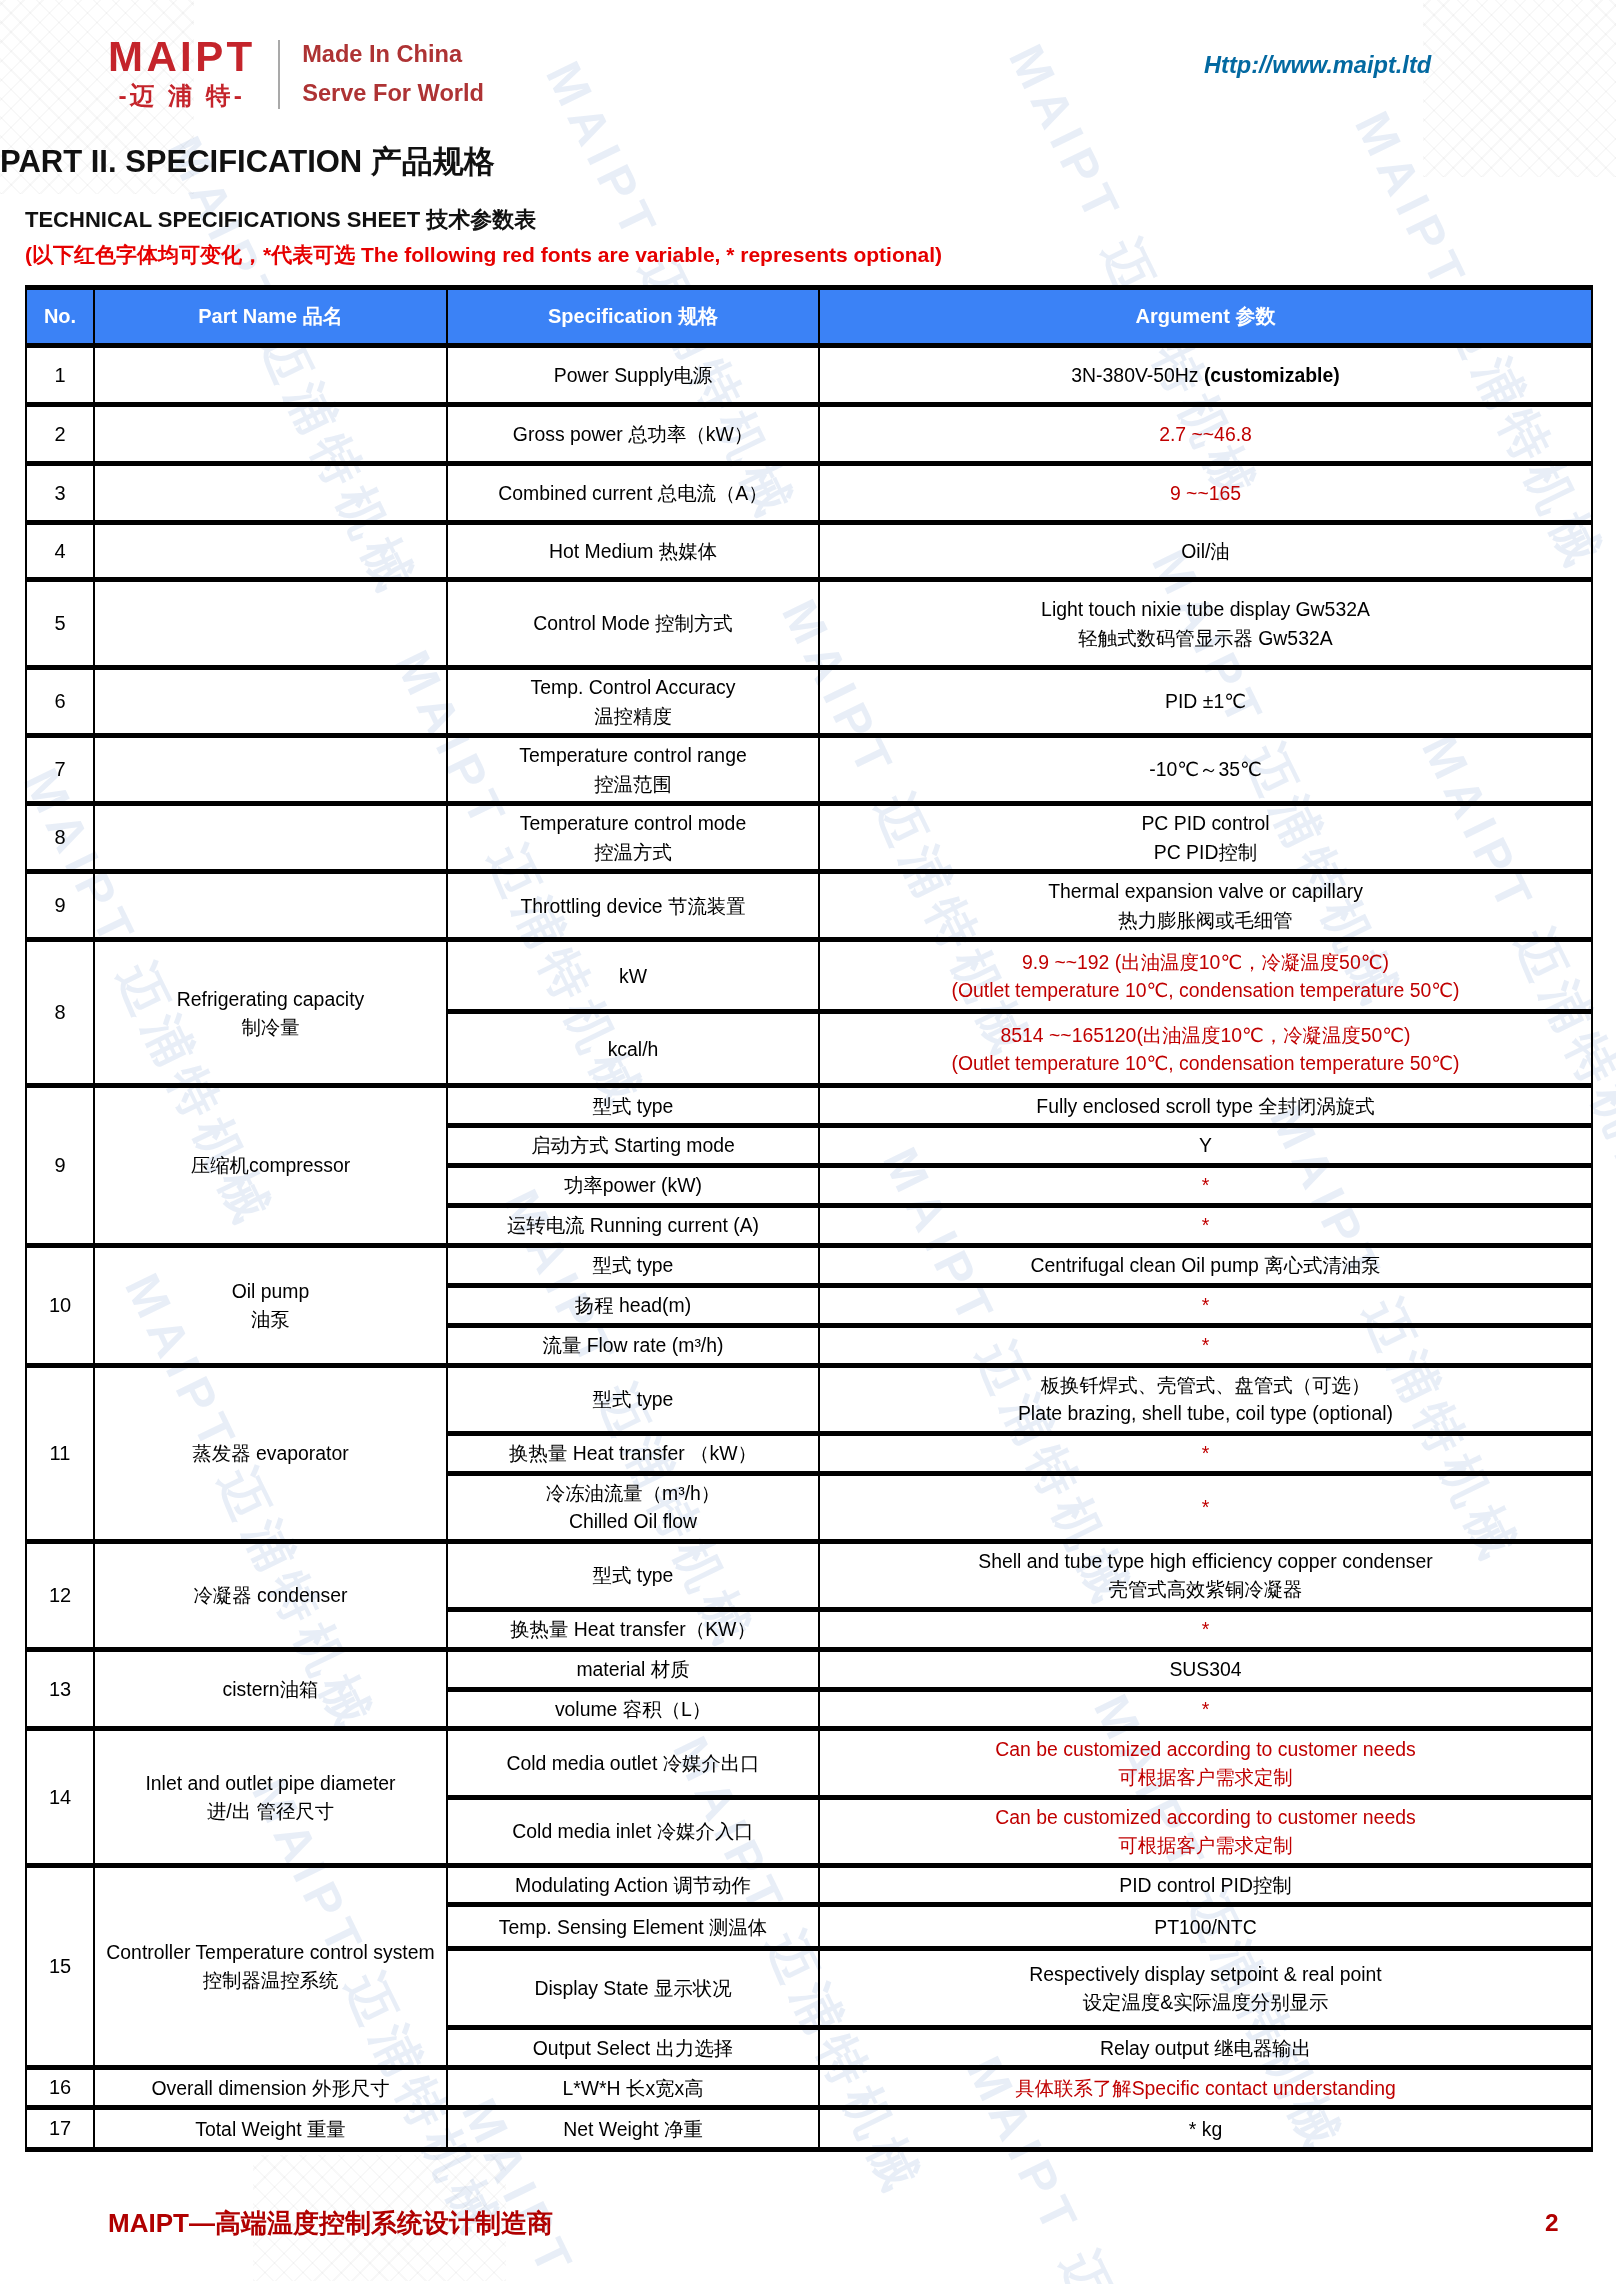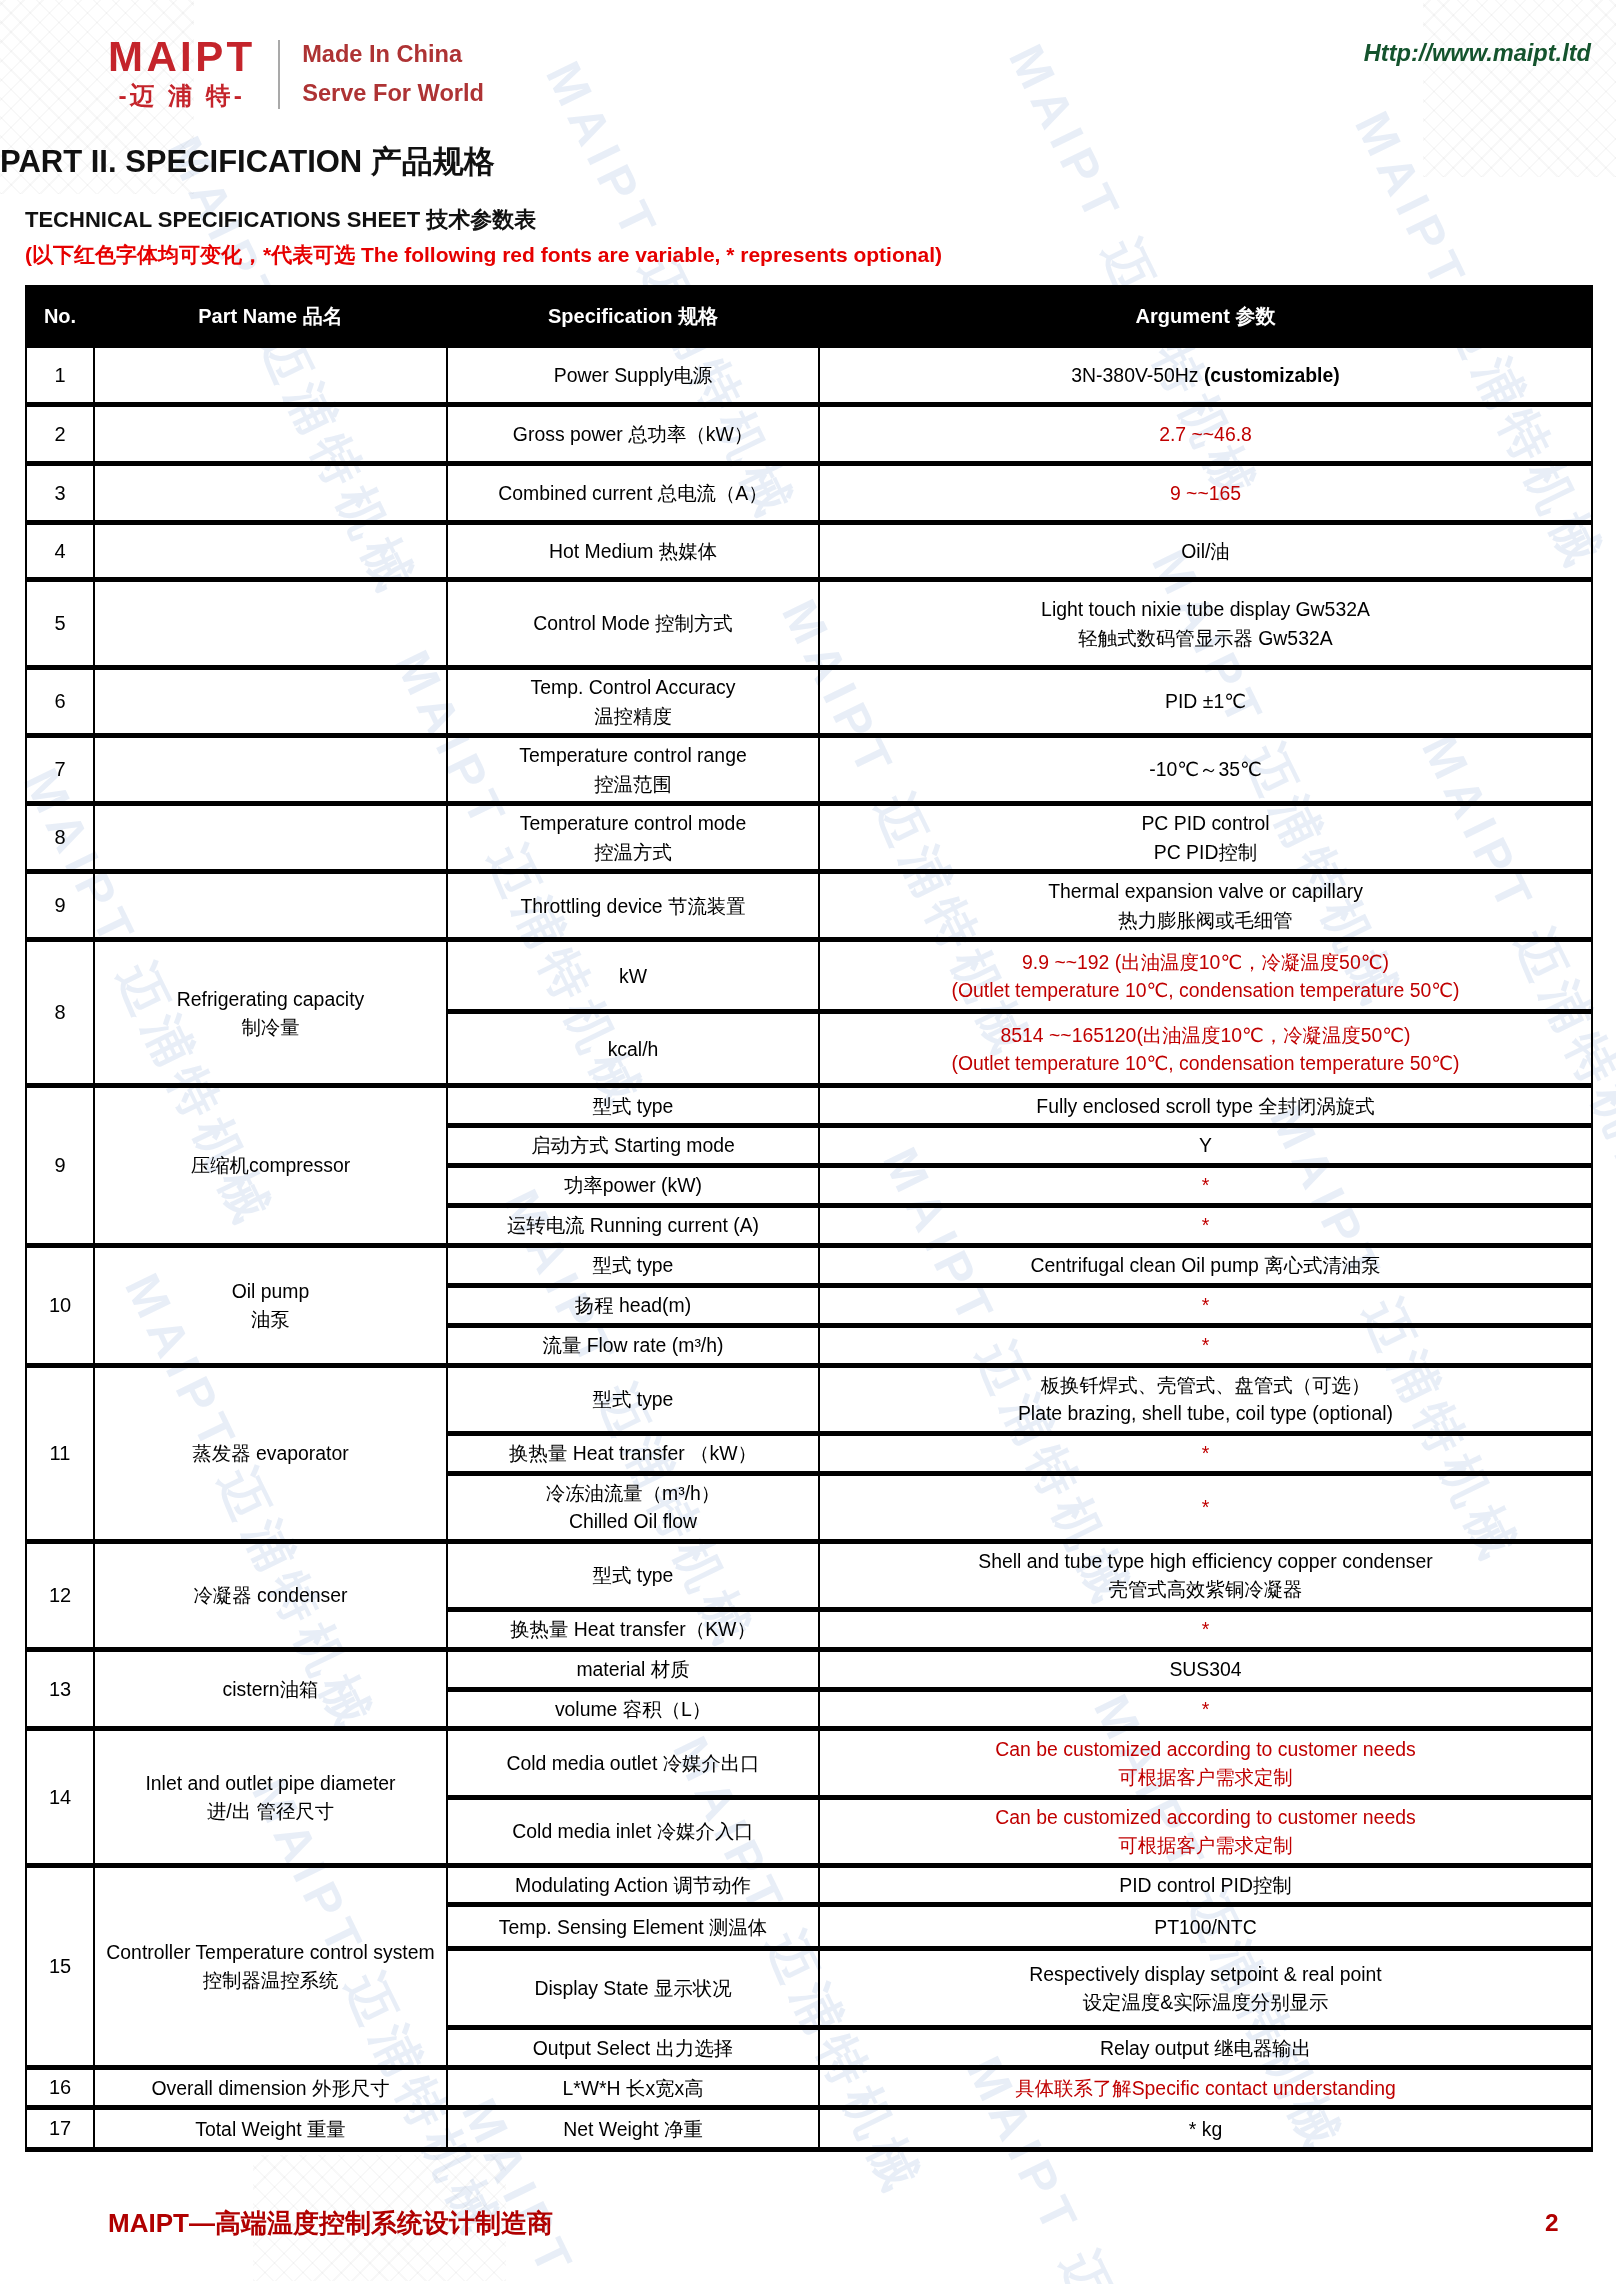--- a/index.html
+++ b/index.html
@@ -30,41 +30,41 @@
   .doc-header{position:absolute;top:35px;left:108px;display:flex;align-items:center;}
   .logo-block{text-align:center;}
   .logo-main{
     font-size:42px;font-weight:900;letter-spacing:3.4px;color:#c4242b;line-height:44px;
     font-family:"Liberation Sans",sans-serif;
   }
   .logo-sub{font-size:24.4px;font-weight:bold;letter-spacing:3.4px;color:#c4242b;line-height:34px;}
   .logo-divider{width:2.5px;height:69px;background:#a9a9a9;margin:0 22px;}
   .tagline{font-size:23.6px;font-weight:600;color:#ae3334;line-height:39px;}
   .website{
-    position:absolute;top:40px;left:1204px;width:387px;text-align:right;
-    font-size:23.6px;font-weight:bold;font-style:italic;color:#14532d;
+    position:absolute;top:52px;left:1204px;width:387px;text-align:left;
+    font-size:23.6px;font-weight:bold;font-style:italic;color:#0369a1;
   }
 
   
   .page-title{position:absolute;top:141px;left:0;width:100%;text-align:left;
     font-size:31px;font-weight:bold;color:#111;}
   .sheet-heading{position:absolute;top:205px;left:25px;font-size:22px;font-weight:bold;color:#111;}
   .variable-note{position:absolute;top:241px;left:25px;font-size:21px;font-weight:bold;color:#e60000;}
 
   
   #spec-table{
     position:absolute;top:285px;left:25px;width:1566px;
     border-collapse:collapse;table-layout:fixed;
   }
   #spec-table th,#spec-table td{
     border:2.5px solid #000;border-top-width:5px;border-bottom-width:5px;
     text-align:center;vertical-align:middle;
   }
   #spec-table th{
-    background:#000000;color:#ffffff;font-size:20px;font-weight:bold;height:51px;
+    background:#3b82f6;color:#ffffff;font-size:20px;font-weight:bold;height:51px;
   }
   .cell-no{font-size:20px;}
   .cell-part,.cell-spec,.cell-arg{
     font-size:19.4px;line-height:1.45;white-space:pre-line;padding:3.4px 8.4px;
   }
   .cell-arg.red,.cell-spec.red{color:#c00000;}
   .cell-arg b{font-weight:bold;}
 
   
   .doc-footer-text{position:absolute;top:2206px;left:108px;

